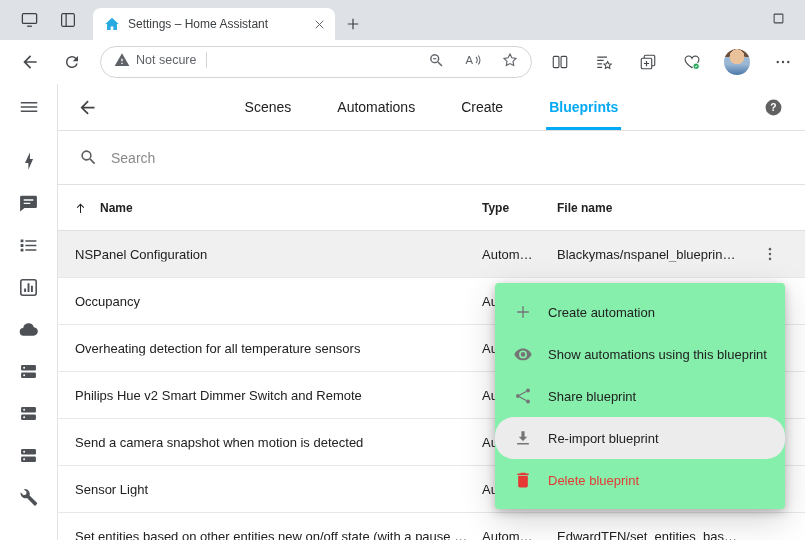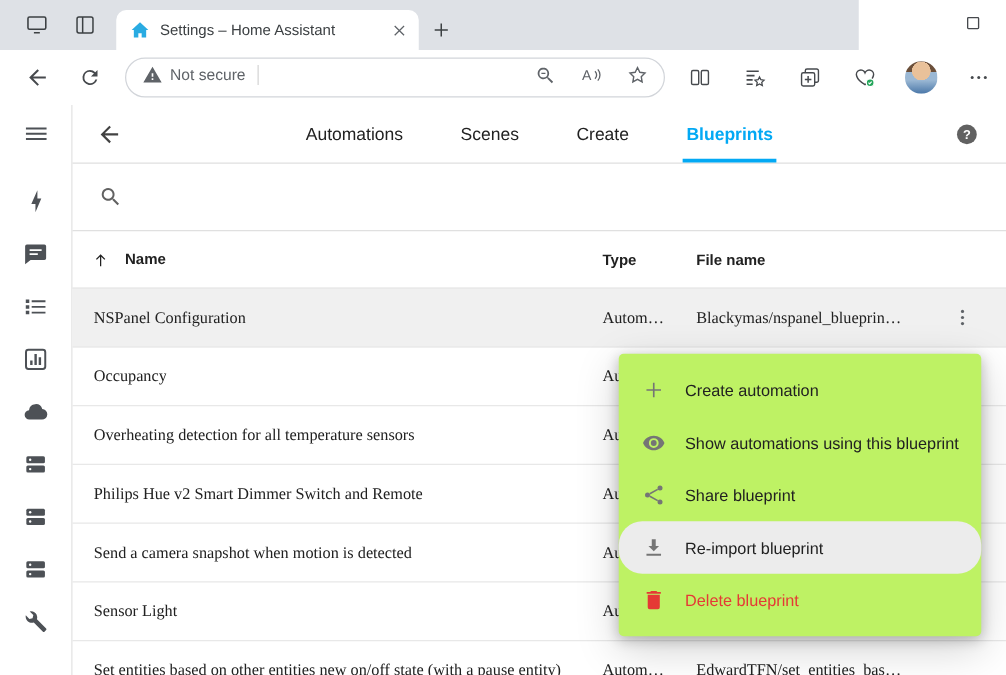--- a/index.html
+++ b/index.html
@@ -2,21 +2,21 @@
 <html style="--accent: #03a9f4; --danger: #e53935; --selected-row: #f0f0f0;"><head>
 <meta charset="utf-8">
 <style>
   :root{ --accent:#03a9f4; --danger:#e53935; --selected-row:#f0f0f0; }
   *{box-sizing:border-box; margin:0; padding:0;}
   html,body{width:805px;height:540px;overflow:hidden;}
   body{font-family:"Liberation Sans","DejaVu Sans",sans-serif;background:#fff;position:relative;color:#212121;}
   svg{display:block;}
 
   
-  .tabstrip{position:absolute;left:0;top:0;width:687px;height:40px;background:#dee1e6;}
+  .tabstrip{position:absolute;left:0;top:0;width:805px;height:40px;background:#dee1e6;}
   .strip-btn{position:absolute;color:#3c4043;background:none;border:none;cursor:pointer;}
   .btn-workspaces{left:20px;top:10px;}
   .btn-tabactions{left:59px;top:11px;}
   .browser-tab{position:absolute;left:93px;top:8px;width:242px;height:32px;background:#fff;border-radius:8px 8px 0 0;display:flex;align-items:center;padding:0 8px 0 11px;gap:8px;}
   .tab-title{flex:1;font-size:12px;color:#3c4043;white-space:nowrap;overflow:hidden;text-overflow:ellipsis;}
   .tab-close{color:#5f6368;background:none;border:none;cursor:pointer;flex:0 0 auto;}
   .btn-newtab{left:344px;top:15px;color:#3c4043;}
   .btn-maximize{left:771px;top:11px;color:#46494d;}
 
   .toolbar{position:absolute;left:0;top:40px;width:805px;height:44px;background:#fff;}
@@ -63,28 +63,28 @@
 
   .thead{height:46px;border-bottom:1px solid #e0e0e0;position:relative;font-size:12px;font-weight:bold;color:#212121;}
   .thead .col{position:absolute;top:50%;transform:translateY(-50%);background:none;border:none;font:inherit;color:inherit;cursor:pointer;display:flex;align-items:center;gap:12px;}
   .col-name{left:15px;}
   .col-type{left:424px;}
   .col-file{left:499px;}
 
   .rows{position:absolute;left:0;right:0;top:147px;}
   .row{height:47px;border-bottom:1px solid #e8e8e8;position:relative;font-size:13px;cursor:pointer;}
   .row.selected{background:var(--selected-row);}
-  .cell{position:absolute;top:50%;transform:translateY(-50%);white-space:nowrap;font-family:Liberation Serif, serif;}
+  .cell{position:absolute;top:50%;transform:translateY(-50%);white-space:nowrap;}
   .cell.name{left:17px;max-width:395px;overflow:hidden;text-overflow:ellipsis;}
   .cell.type{left:424px;width:70px;overflow:hidden;}
   .cell.file{left:499px;width:198px;overflow:hidden;text-overflow:ellipsis;}
   .row-menu{position:absolute;right:26px;top:50%;transform:translateY(-50%);background:none;border:none;color:#5f6368;cursor:pointer;}
 
   
-  .context-menu{position:absolute;left:495px;top:283px;width:290px;background:#bef264;border-radius:4px;padding:8px 0;z-index:40;
+  .context-menu{position:absolute;left:495px;top:283px;width:290px;background:#86efac;border-radius:4px;padding:8px 0;z-index:40;
     box-shadow:0 3px 10px rgba(0,0,0,.22), 0 10px 34px rgba(0,0,0,.18);}
   .menu-item{display:flex;align-items:center;gap:15px;height:42px;padding:0 18px;font-size:13px;color:#212121;cursor:pointer;white-space:nowrap;}
   .menu-item .mi{color:#757575;flex:0 0 20px;}
   .menu-item.hovered{background:#ececec;border-radius:19px;}
   .menu-item.danger{color:var(--danger);}
   .menu-item.danger .mi{color:var(--danger);}
 </style>
 </head>
 <body>
 
@@ -354,41 +354,42 @@
 
     <div class="ha-header">
       <button class="ha-back">
         <span>
           <svg viewBox="0 0 24 24" width="21" height="21">
               <path fill="currentColor" d="M20 11H7.8l5.6-5.6L12 4l-8 8 8 8 1.4-1.4L7.8 13H20z"></path>
             </svg>
         </span>
       </button>
       <nav class="ha-tabs">
+        <button class="ha-tab">Scenes</button>
         <button class="ha-tab">Automations</button>
-        <button class="ha-tab">Scenes</button>
         <button class="ha-tab">Create</button>
         <button class="ha-tab active">Blueprints</button>
       </nav>
       <button class="ha-help">
         <span>
           <svg viewBox="0 0 24 24" width="19" height="19">
               <circle cx="12" cy="12" r="10" fill="currentColor"></circle>
               <text x="12" y="16.6" text-anchor="middle" font-size="13" font-weight="bold" fill="#fff" font-family="inherit">?</text>
             </svg>
         </span>
       </button>
     </div>
 
     <div class="search-row">
       <span>
         <svg viewBox="0 0 24 24" width="19" height="19">
             <path fill="currentColor" d="M15.5 14h-.79l-.28-.27a6.5 6.5 0 1 0-.7.7l.27.28v.79l5 4.99L20.49 19zm-6 0A4.5 4.5 0 1 1 14 9.5 4.5 4.5 0 0 1 9.5 14z"></path>
           </svg>
       </span>
+      <input class="search-input" type="text" placeholder="Search" style="">
     </div>
 
     <div class="thead">
       <button class="col col-name">
         <span>
           <svg viewBox="0 0 24 24" width="15" height="15">
               <path fill="currentColor" d="M11.2 20V7.8l-4 4-1.2-1.1L12 4.6l6 6.1-1.2 1.1-4-4V20z"></path>
             </svg>
         </span>
         <span>Name</span>

